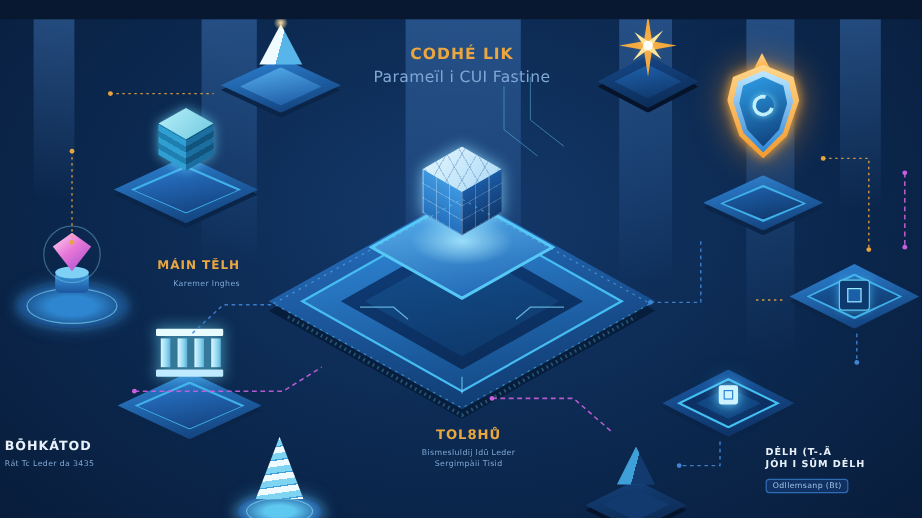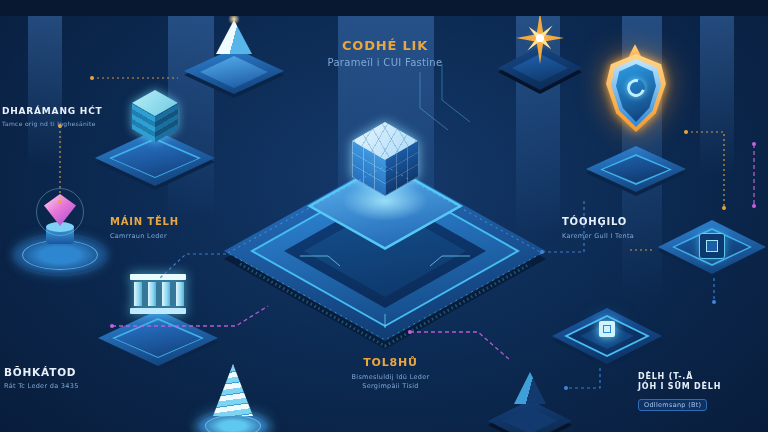--- a/index.html
+++ b/index.html
@@ -190,49 +190,41 @@
     <circle cx="410" cy="316" r="2" fill="#c95fe0"></circle>
     <circle cx="754" cy="128" r="2" fill="#c95fe0"></circle>
     <circle cx="754" cy="190" r="2" fill="#c95fe0"></circle>
     <circle cx="542" cy="236" r="2" fill="#3f86d8"></circle>
     <circle cx="566" cy="372" r="2" fill="#3f86d8"></circle>
     <circle cx="714" cy="286" r="2" fill="#3f86d8"></circle>
   </svg>
 
   <div class="lbl" style="left:295px;top:22px;width:180px;text-align:center;">
     <div class="t" style="font-size:13px;color:#eaa63f;">CODHÉ LIK</div>
-    <div class="s" style="font-size:10px;color:#7fa8d6;">Parameïl i CUI Fastine</div>
-  </div>
-
-  <div class="lbl" style="left:2px;top:90px;width:104px;">
-    <div class="t" style="font-size:9px;color:#e8f0fa;">DHARÁMANG HĆT</div>
-    <div class="s" style="font-size:6px;color:#7fa8d6;">Tamce orig nd ti Inghesánite</div>
-  </div>
-
-  <div class="lbl" style="left:110px;top:200px;width:90px;">
+    <div class="s" style="font-size:13px;color:#7fa8d6;">Parameïl i CUI Fastine</div>
+  </div>
+
+
+  <div class="lbl" style="left:110px;top:200px;width:90px;text-align:right;">
     <div class="t" style="font-size:10px;color:#eaa63f;">MÁIN TĔLH</div>
-    <div class="s" style="font-size:6.5px;color:#7fa8d6;">Camrraun Leder</div>
+    <div class="s" style="font-size:6.5px;color:#7fa8d6;">Karemer Inghes</div>
   </div>
 
   <div class="lbl" style="left:4px;top:350px;width:112px;">
     <div class="t" style="font-size:10.5px;color:#e8f0fa;">BŌHKÁTOD</div>
     <div class="s" style="font-size:6.5px;color:#7fa8d6;">Rát Tc Leder da 3435</div>
   </div>
 
   <div class="lbl" style="left:318px;top:340px;width:145px;text-align:center;">
     <div class="t" style="font-size:11px;color:#eaa63f;">TOL8HŮ</div>
     <div class="s" style="font-size:6.5px;color:#7fa8d6;">Bismesluldij ldŭ Leder</div>
     <div class="s" style="font-size:6.5px;color:#7fa8d6;margin-top:1px;">Sergimpàii Tisid</div>
   </div>
 
 
-  <div class="lbl" style="left:562px;top:200px;width:100px;">
-    <div class="t" style="font-size:10px;color:#e8f0fa;">TÓOHĢILO</div>
-    <div class="s" style="font-size:6.5px;color:#7fa8d6;">Karemer Gull I Tenta</div>
-  </div>
 
   <div class="lbl" style="left:638px;top:356px;width:128px;">
     <div class="t" style="font-size:8px;color:#e8f0fa;">DĖLH (T-.Ä</div>
     <div class="t" style="font-size:8px;color:#e8f0fa;">JÓH I SŪM DĖLH</div>
     <div class="s" style="display:inline-block;font-size:6.5px;color:#9fc4ea;border:1px solid #2e6db5;background:rgba(20,60,120,.6);border-radius:3px;padding:1px 5px;margin-top:4px;">Odllemsanp (Bt)</div>
   </div>
 
 </div>
 
 </body></html>

